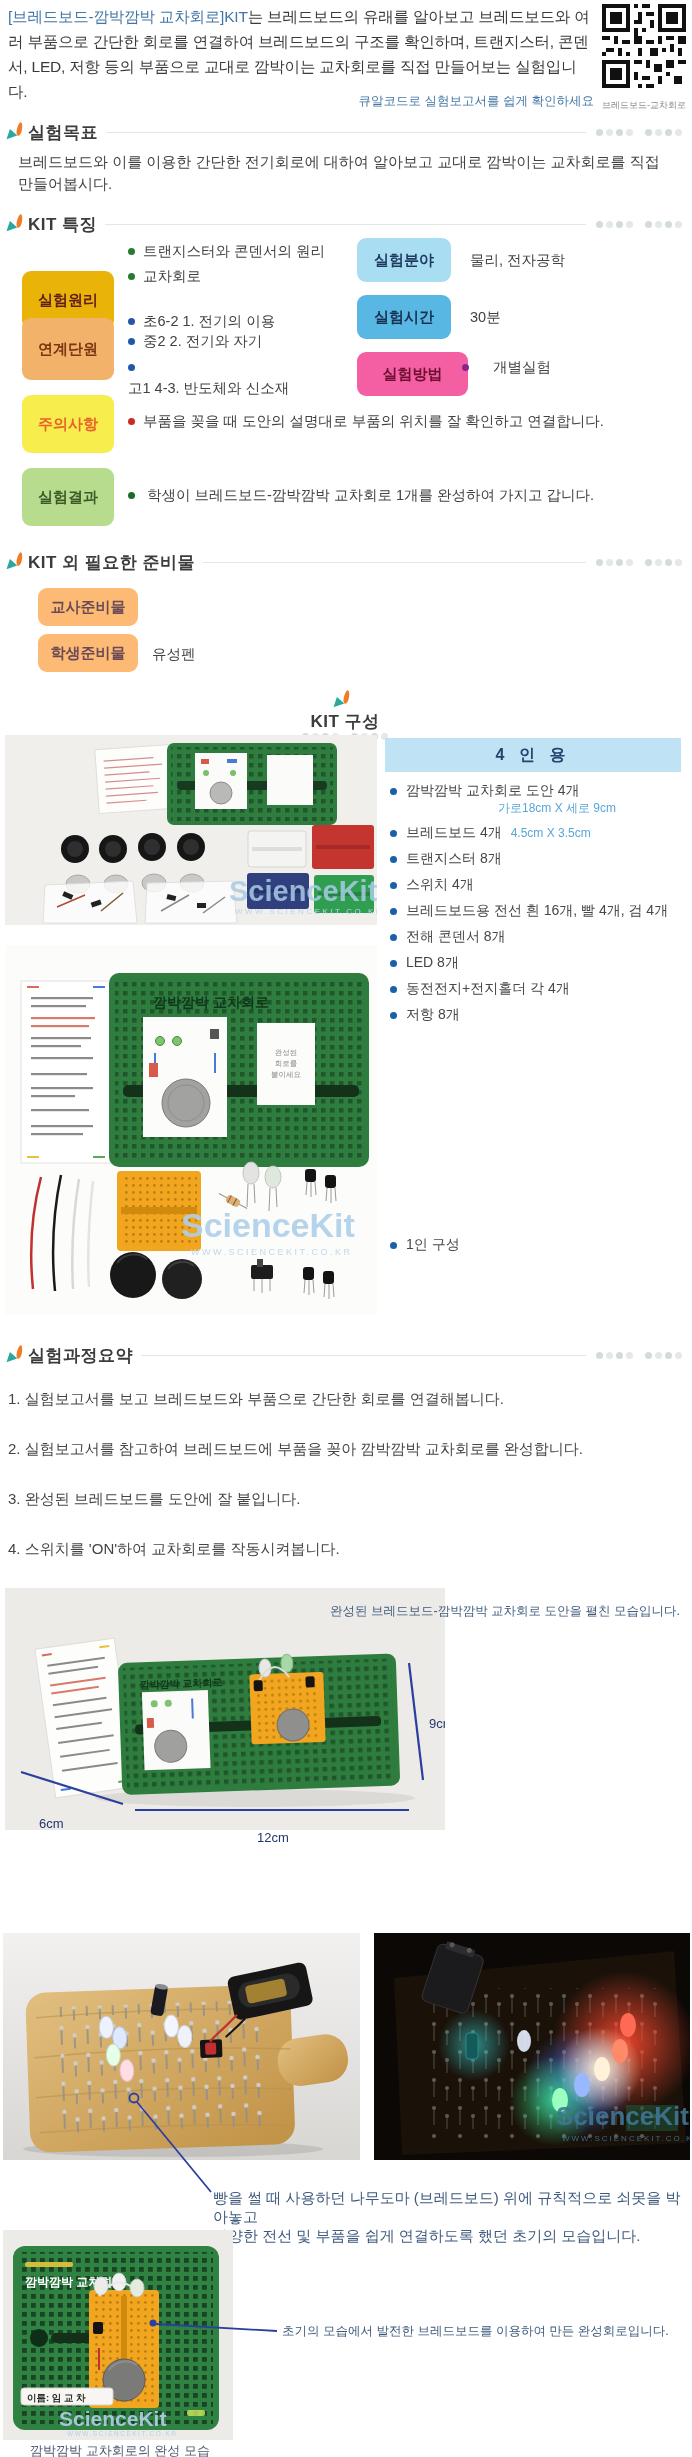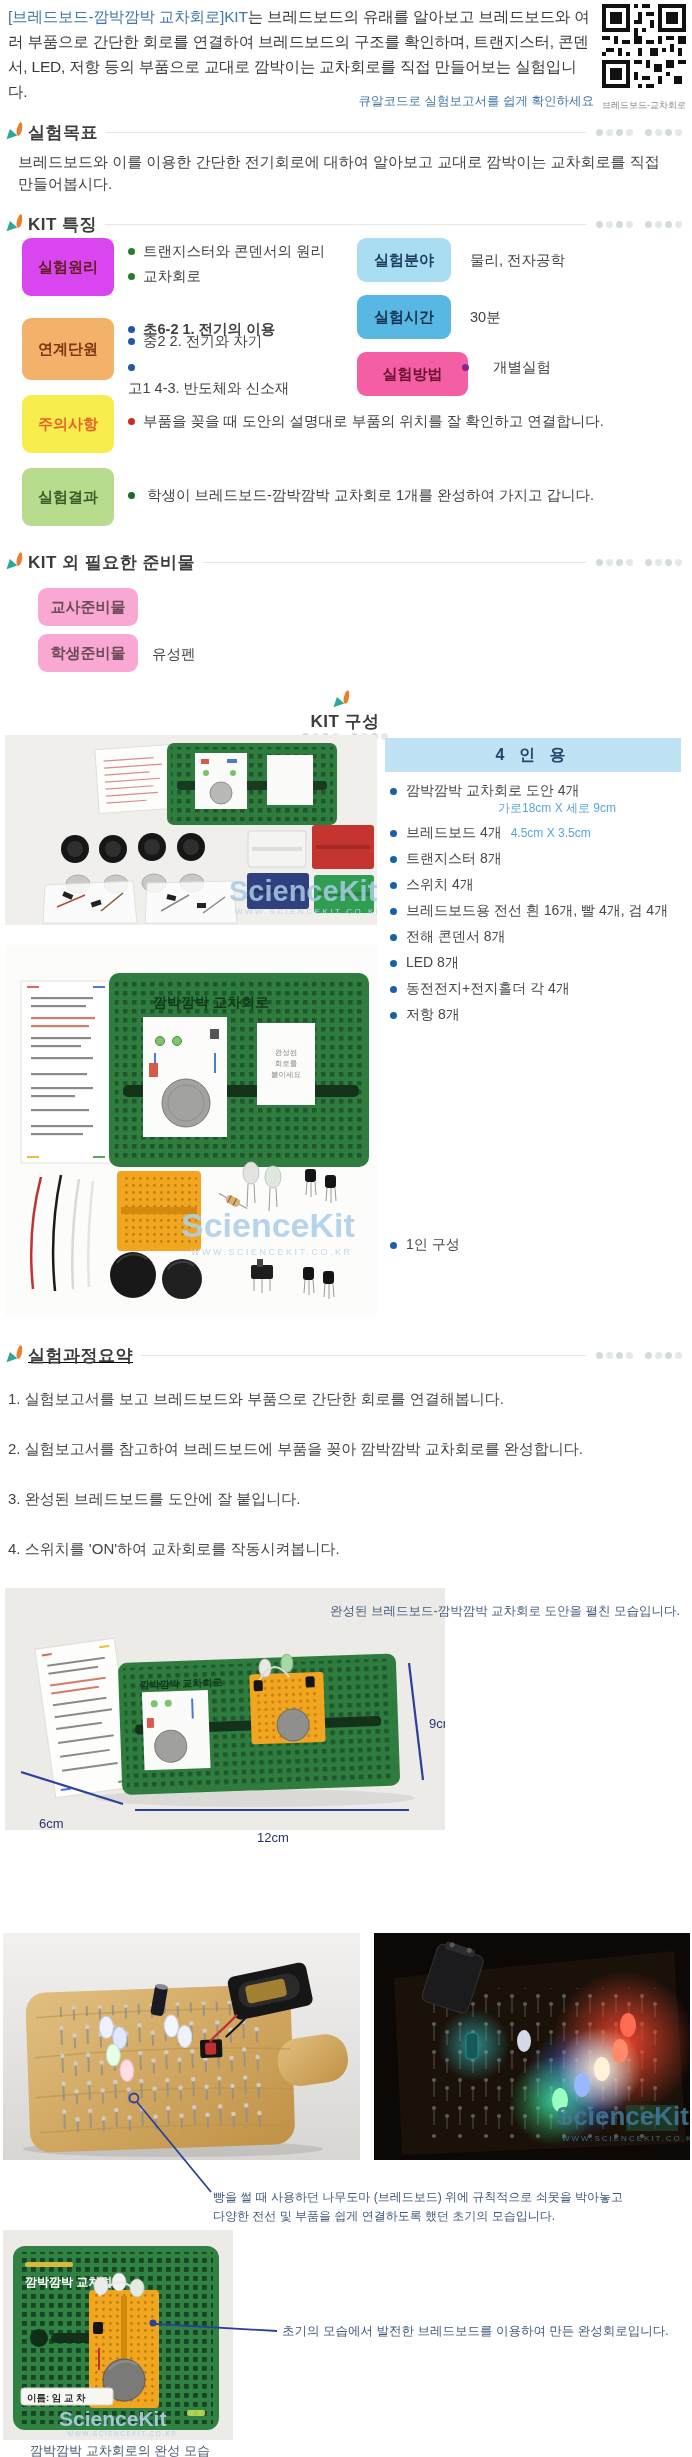--- a/index.html
+++ b/index.html
@@ -17,28 +17,28 @@
   .leaf{position:relative;width:16px;height:20px;margin-right:4px;flex:none;}
   .leaf .tri{position:absolute;left:0;top:8px;width:0;height:0;border-left:9px solid #2aa8a0;border-top:4px solid transparent;border-bottom:7px solid transparent;transform:rotate(18deg);}
   .leaf .drop{position:absolute;left:9px;top:0;width:5px;height:14px;background:#f07c28;border-radius:50% 50% 50% 50%/60% 60% 40% 40%;transform:rotate(12deg);}
   .rule{flex:1;height:1px;background:#e6e6e4;margin:0 10px 0 8px;}
   .dots{display:flex;align-items:center;gap:3px;flex:none;}
   .dot{width:7px;height:7px;border-radius:50%;background:#d3dcdb;}
   .dot:nth-child(2n){background:#e3e9e8;}
   .dot.gap{margin-left:9px;}
   
   .badge{position:absolute;border-radius:9px;display:flex;align-items:center;justify-content:center;font-weight:bold;font-size:15px;text-align:center;}
-  .b-principle{background:#d946ef;color:#5f1d1d;}
+  .b-principle{background:#eab308;color:#5f1d1d;margin-top:33px;}
   .b-curriculum{background:#f2b269;color:#7a3511;}
   .b-caution{background:#f7ee4e;color:#e8622a;}
   .b-result{background:#b7dc8e;color:#3c5a28;}
   .b-field{background:#a8ddf2;color:#1f3a5f;}
   .b-time{background:#58b7e3;color:#16324f;}
   .b-method{background:#f45fa4;color:#6b1030;}
-  .b-prep{background:#f9a8d4;color:#6b4a55;}
+  .b-prep{background:#fdba74;color:#6b4a55;}
   
   .bullet-line{position:absolute;display:flex;align-items:flex-start;gap:8px;font-size:14.5px;color:#424242;line-height:19px;}
   .bullet{width:7px;height:7px;border-radius:50%;margin-top:6px;flex:none;}
   .bu-green{background:#2a7a2f;}
   .bu-blue{background:#2357a8;}
   .bu-red{background:#cc2a22;}
   .bu-dgreen{background:#1d6b28;}
   .bu-purple{background:#8a2390;}
   .bu-kit{background:#1b5fa8;}
   .plain-value{position:absolute;font-size:14.5px;color:#424242;}
@@ -168,21 +168,21 @@
       <span>교차회로</span>
     </div>
 
   <div class="badge b-field" style="left:357px;top:238px;width:94px;height:44px;">실험분야</div>
   <div class="plain-value" style="left:470px;top:251px;">물리, 전자공학</div>
 
   <div class="badge b-time" style="left:357px;top:295px;width:94px;height:44px;">실험시간</div>
   <div class="plain-value" style="left:470px;top:308px;">30분</div>
 
   <div class="badge b-curriculum" style="left:22px;top:318px;width:92px;height:62px;">연계단원</div>
-  <div class="bullet-line" style="left:128px;top:320px;font-weight:bold;">
+  <div class="bullet-line" style="left:128px;top:312px;">
       <span class="bullet bu-blue"></span>
       <span>초6-2  1. 전기의 이용</span>
     </div>
   <div class="bullet-line" style="left:128px;top:332px;">
       <span class="bullet bu-blue"></span>
       <span>중2  2. 전기와 자기</span>
     </div>
   <div class="bullet-line" style="left:128px;top:358px;flex-direction:column;">
       <span class="bullet bu-blue"></span>
       <span>고1   4-3. 반도체와 신소재</span>
@@ -476,21 +476,21 @@
     </g>
     <text x="176" y="292" font-size="34" font-weight="bold" fill="#aecfe9" opacity="0.9">ScienceKit</text>
     <text x="186" y="310" font-size="9" letter-spacing="2.5" fill="#c2d8ec">WWW.SCIENCEKIT.CO.KR</text>
   </svg>
 
   <div class="kit-item" style="left:390px;top:1236px;">
       <span class="bullet bu-kit" style="margin-top:4px;"></span>
       <span>1인 구성</span>
     </div>
 
-  <div class="abs sec-header" style="top:1343px;text-decoration:underline;">
+  <div class="abs sec-header" style="top:1343px;">
     <span class="leaf">
         <span class="tri"></span>
         <span class="drop"></span>
       </span>
     <span class="sec-title">실험과정요약</span>
     <span class="rule"></span>
     <span class="dots">
         <span class="dot"></span>
         <span class="dot"></span>
         <span class="dot"></span>
@@ -680,21 +680,21 @@
     </g>
     <rect x="252" y="172" width="52" height="26" fill="#1f5a3a" opacity="0.55"></rect>
     <text x="182" y="192" font-size="26" font-weight="bold" fill="#3f7696" opacity="0.9">ScienceKit</text>
     <text x="188" y="208" font-size="8" letter-spacing="2" fill="#3a6a8a">WWW.SCIENCEKIT.CO.KR</text>
   </svg>
 
   <svg class="abs" style="left:125px;top:2090px;" width="95" height="108" viewBox="0 0 95 108">
     <circle cx="9" cy="8" r="4.5" fill="none" stroke="#2b3f9e" stroke-width="1.8"></circle>
     <line x1="12" y1="12" x2="86" y2="102" stroke="#2b3f9e" stroke-width="1.8"></line>
   </svg>
-  <div class="cap" style="left:213px;top:2188px;width:470px;font-size:12px;">
+  <div class="cap" style="left:213px;top:2188px;width:470px;font-size:15px;">
     <div>빵을 썰 때 사용하던 나무도마 (브레드보드) 위에 규칙적으로 쇠못을 박아놓고</div>
     <div>다양한 전선 및 부품을 쉽게 연결하도록 했던 초기의 모습입니다.</div>
   </div>
 
   <svg class="abs" style="left:3px;top:2230px;" width="230" height="210" viewBox="0 0 230 210">
     <defs>
       <pattern id="h4" width="9" height="9" patternUnits="userSpaceOnUse">
           <rect x="1" y="1" width="4.8" height="4.8" fill="#153d20"></rect>
         </pattern>
       <pattern id="ob3" width="7" height="7" patternUnits="userSpaceOnUse">

